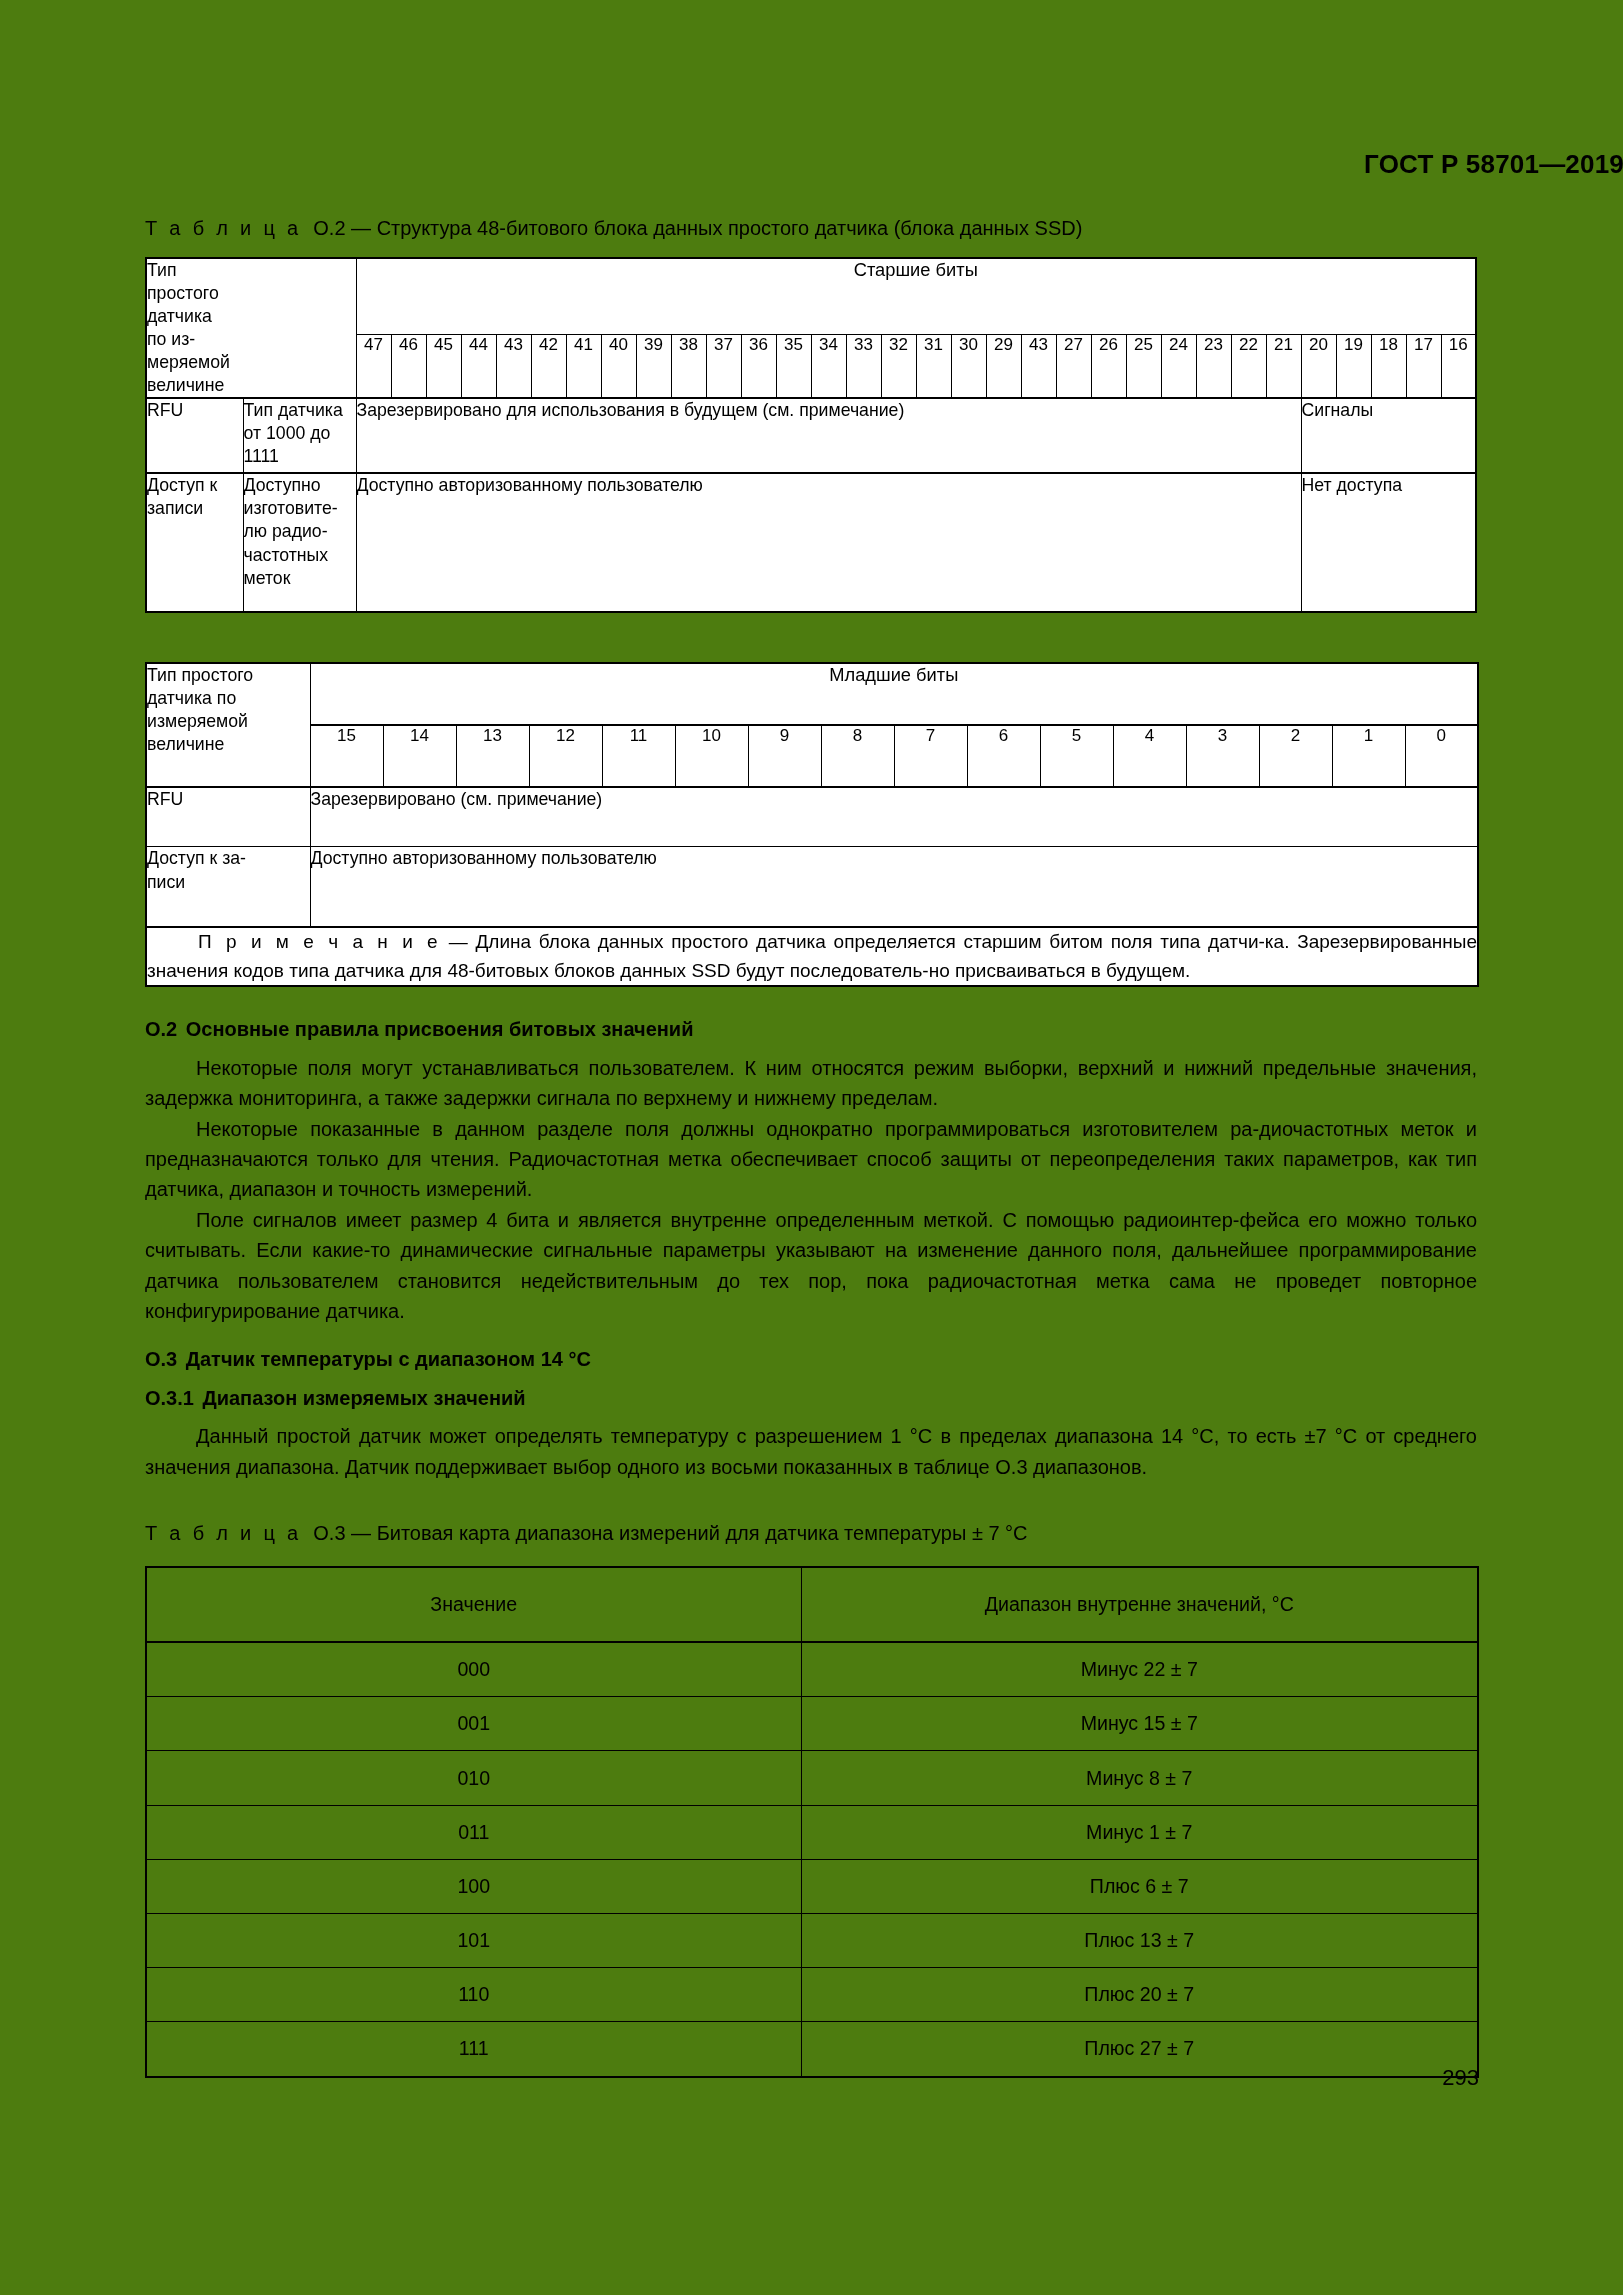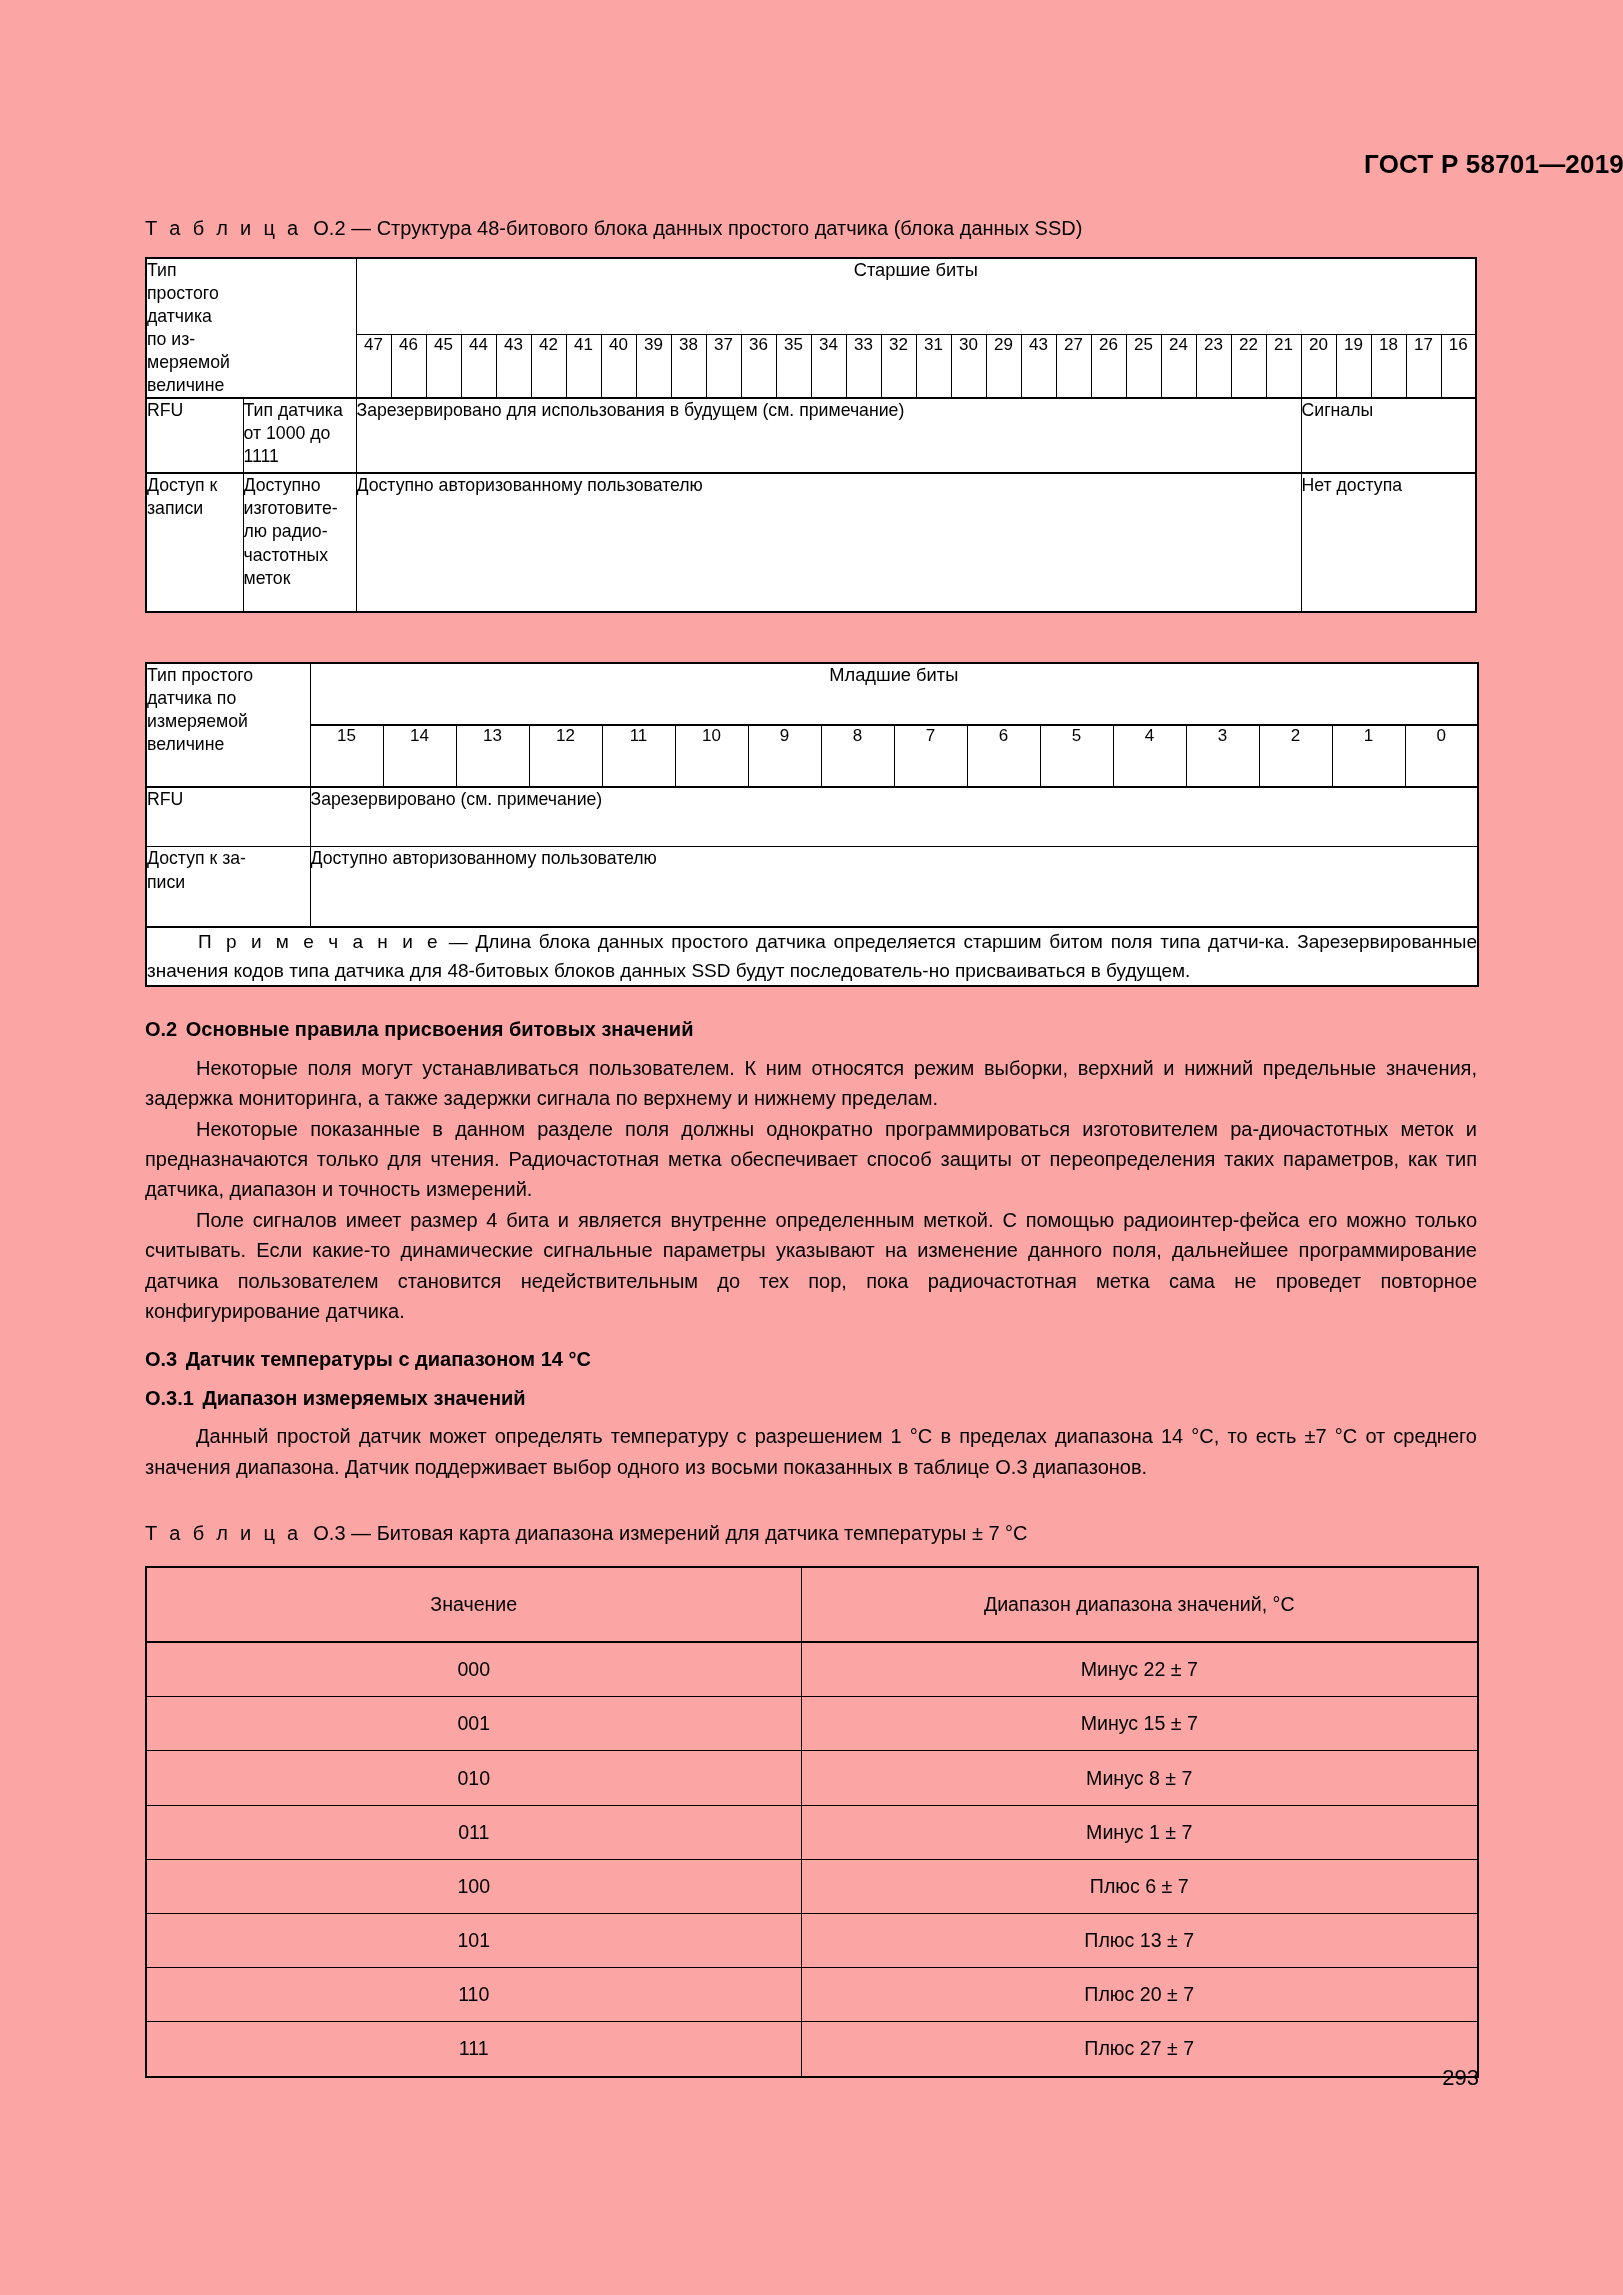--- a/index.html
+++ b/index.html
@@ -9,21 +9,21 @@
     background: #ffffff;
   }
   body {
     font-family: "Liberation Sans", sans-serif;
     color: #000000;
   }
   .page {
     position: relative;
     width: 1624px;
     height: 2295px;
-    background: #fca5a5;
+    background: #4d7c0f;
     box-sizing: border-box;
     padding: 0;
     overflow: hidden;
   }
   .content {
     position: absolute;
     left: 145px;
     top: 0;
     width: 1332px;
   }
@@ -343,21 +343,21 @@
     <div class="sp-30"></div>
 
     <table class="t3">
       <colgroup>
         <col style="width:655px">
         <col style="width:677px">
       </colgroup>
       <tbody>
         <tr>
           <td class="outer-top outer-left hrule-bottom" style="height:68px">Значение</td>
-          <td class="outer-top outer-right hrule-bottom">Диапазон диапазона значений, °C</td>
+          <td class="outer-top outer-right hrule-bottom">Диапазон внутренне значений, °C</td>
         </tr>
         <tr>
           <td class="outer-left hrule-top">000</td>
           <td class="outer-right hrule-top">Минус 22 ± 7</td>
         </tr>
         <tr>
           <td class="outer-left">001</td>
           <td class="outer-right">Минус 15 ± 7</td>
         </tr>
         <tr>

